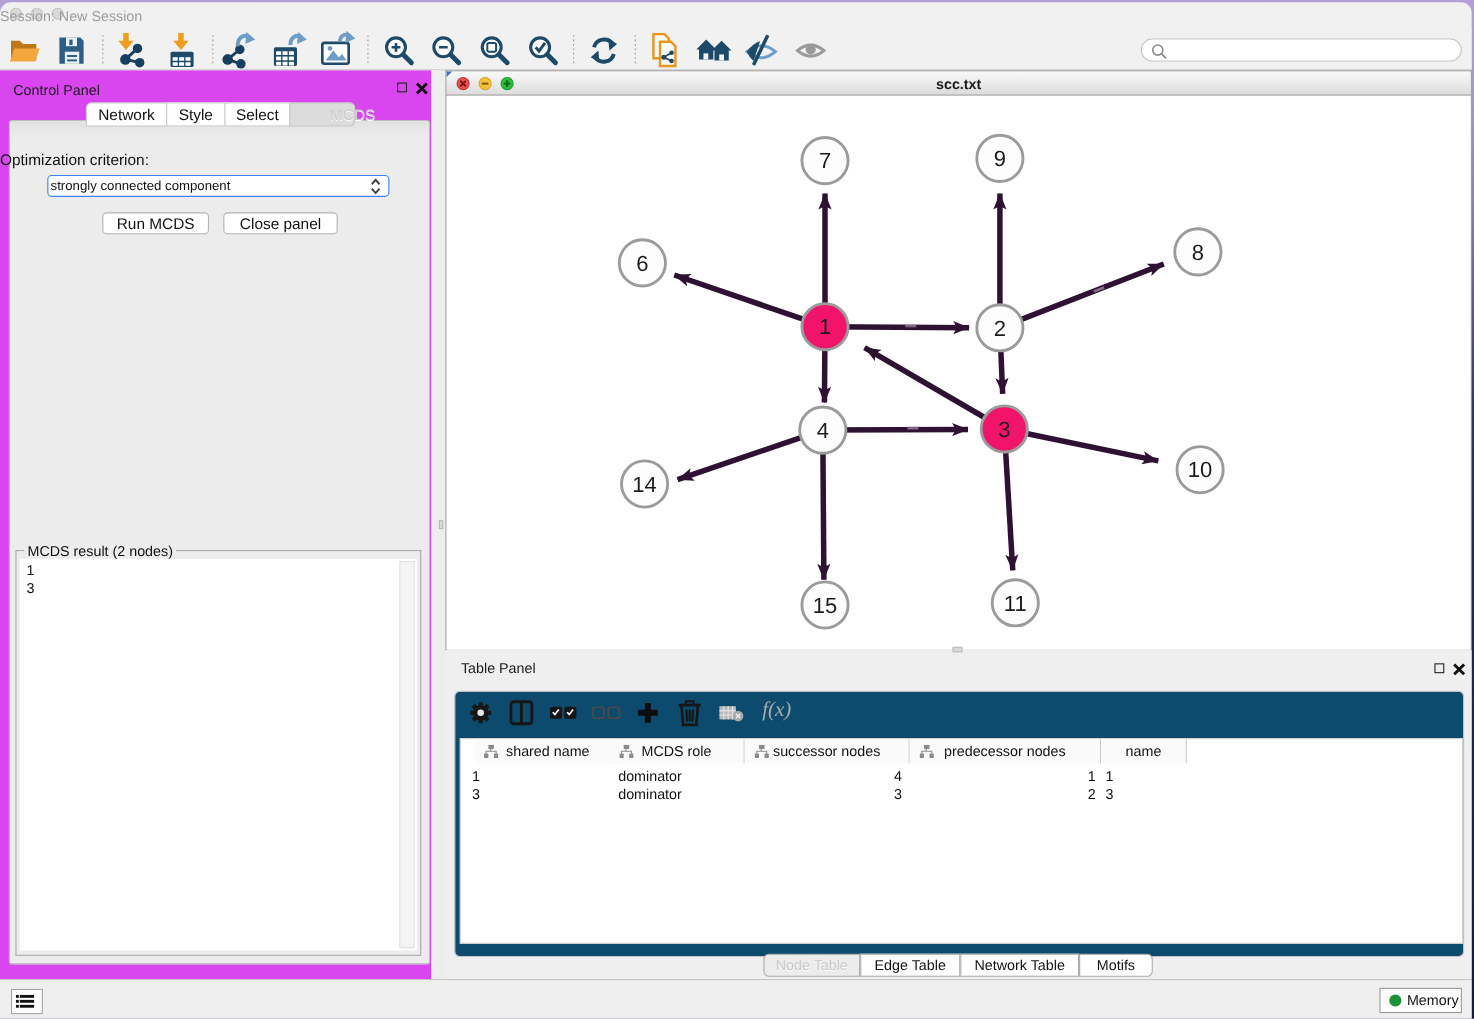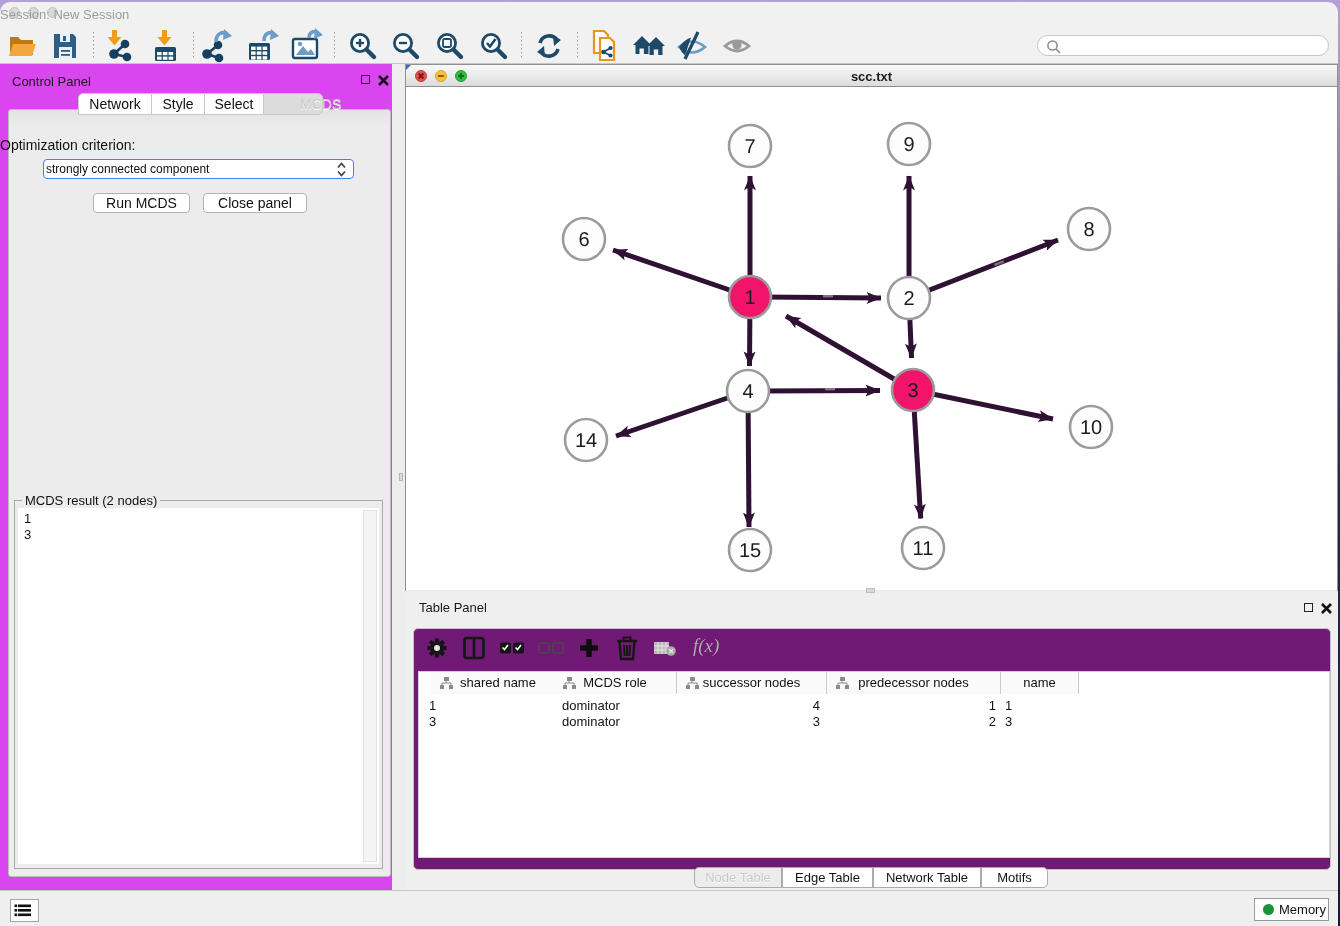--- a/index.html
+++ b/index.html
@@ -17,21 +17,21 @@
   #cppanel { position:absolute; left:8px; top:45px; width:383px; height:768px; background:linear-gradient(#e2e2e2,#ececec 16px); border:1px solid #bdbdbd; border-radius:3px; }
   .tab { position:absolute; top:29px; height:22px; background:#fefefe; border:1px solid #c8c8c8; font-size:14px; color:#111; text-align:center; line-height:20px; }
   
   #nw { position:absolute; left:405px; top:0; width:933px; height:527px; border:1px solid #909090; border-bottom:none; }
   #nwtitle { position:absolute; left:0; top:0; width:100%; height:22px; background:linear-gradient(#f9f9f9,#dcdcdc); border-bottom:1px solid #8d8d8d; }
   .wl { position:absolute; top:5px; width:12px; height:12px; border-radius:50%; }
   #nwcanvas { position:absolute; left:0; top:22px; width:931px; height:503px; background:#fff; } svg text { text-rendering:geometricPrecision; }
   
   #tp { position:absolute; left:405px; top:529px; width:935px; height:297px; background:#efefef; }
   #tptitle { position:absolute; left:14px; top:7px; font-size:13px; color:#1a1a1a; }
-  #tbox { position:absolute; left:8px; top:35px; width:918px; height:242px; background:#701a75; border:1px solid #c2c2c2; border-radius:5px; }
+  #tbox { position:absolute; left:8px; top:35px; width:918px; height:242px; background:#0c4a6e; border:1px solid #c2c2c2; border-radius:5px; }
   #ttable { position:absolute; left:4px; top:42px; width:912px; height:187px; background:#fff; border:1px solid #cfcfcf; }
   .hcell { position:absolute; top:0; height:22px; border-right:1px solid #cccccc; background:#fafafa; font-size:13px; color:#111; text-align:center; line-height:22px; }
   .hico { position:absolute; left:9px; top:5px; }
   .trow { position:absolute; font-size:13px; color:#111; }
   .btab { position:absolute; top:0; height:21px; background:#fff; border:1px solid #ababab; font-size:13px; color:#111; text-align:center; line-height:19px; }
   #statusbar { position:absolute; left:0; top:888px; width:1340px; height:36px; border-top:1px solid #c6c6c6; background:#efefef; }
 </style>
 </head>
 <body>
 <div id="win">

